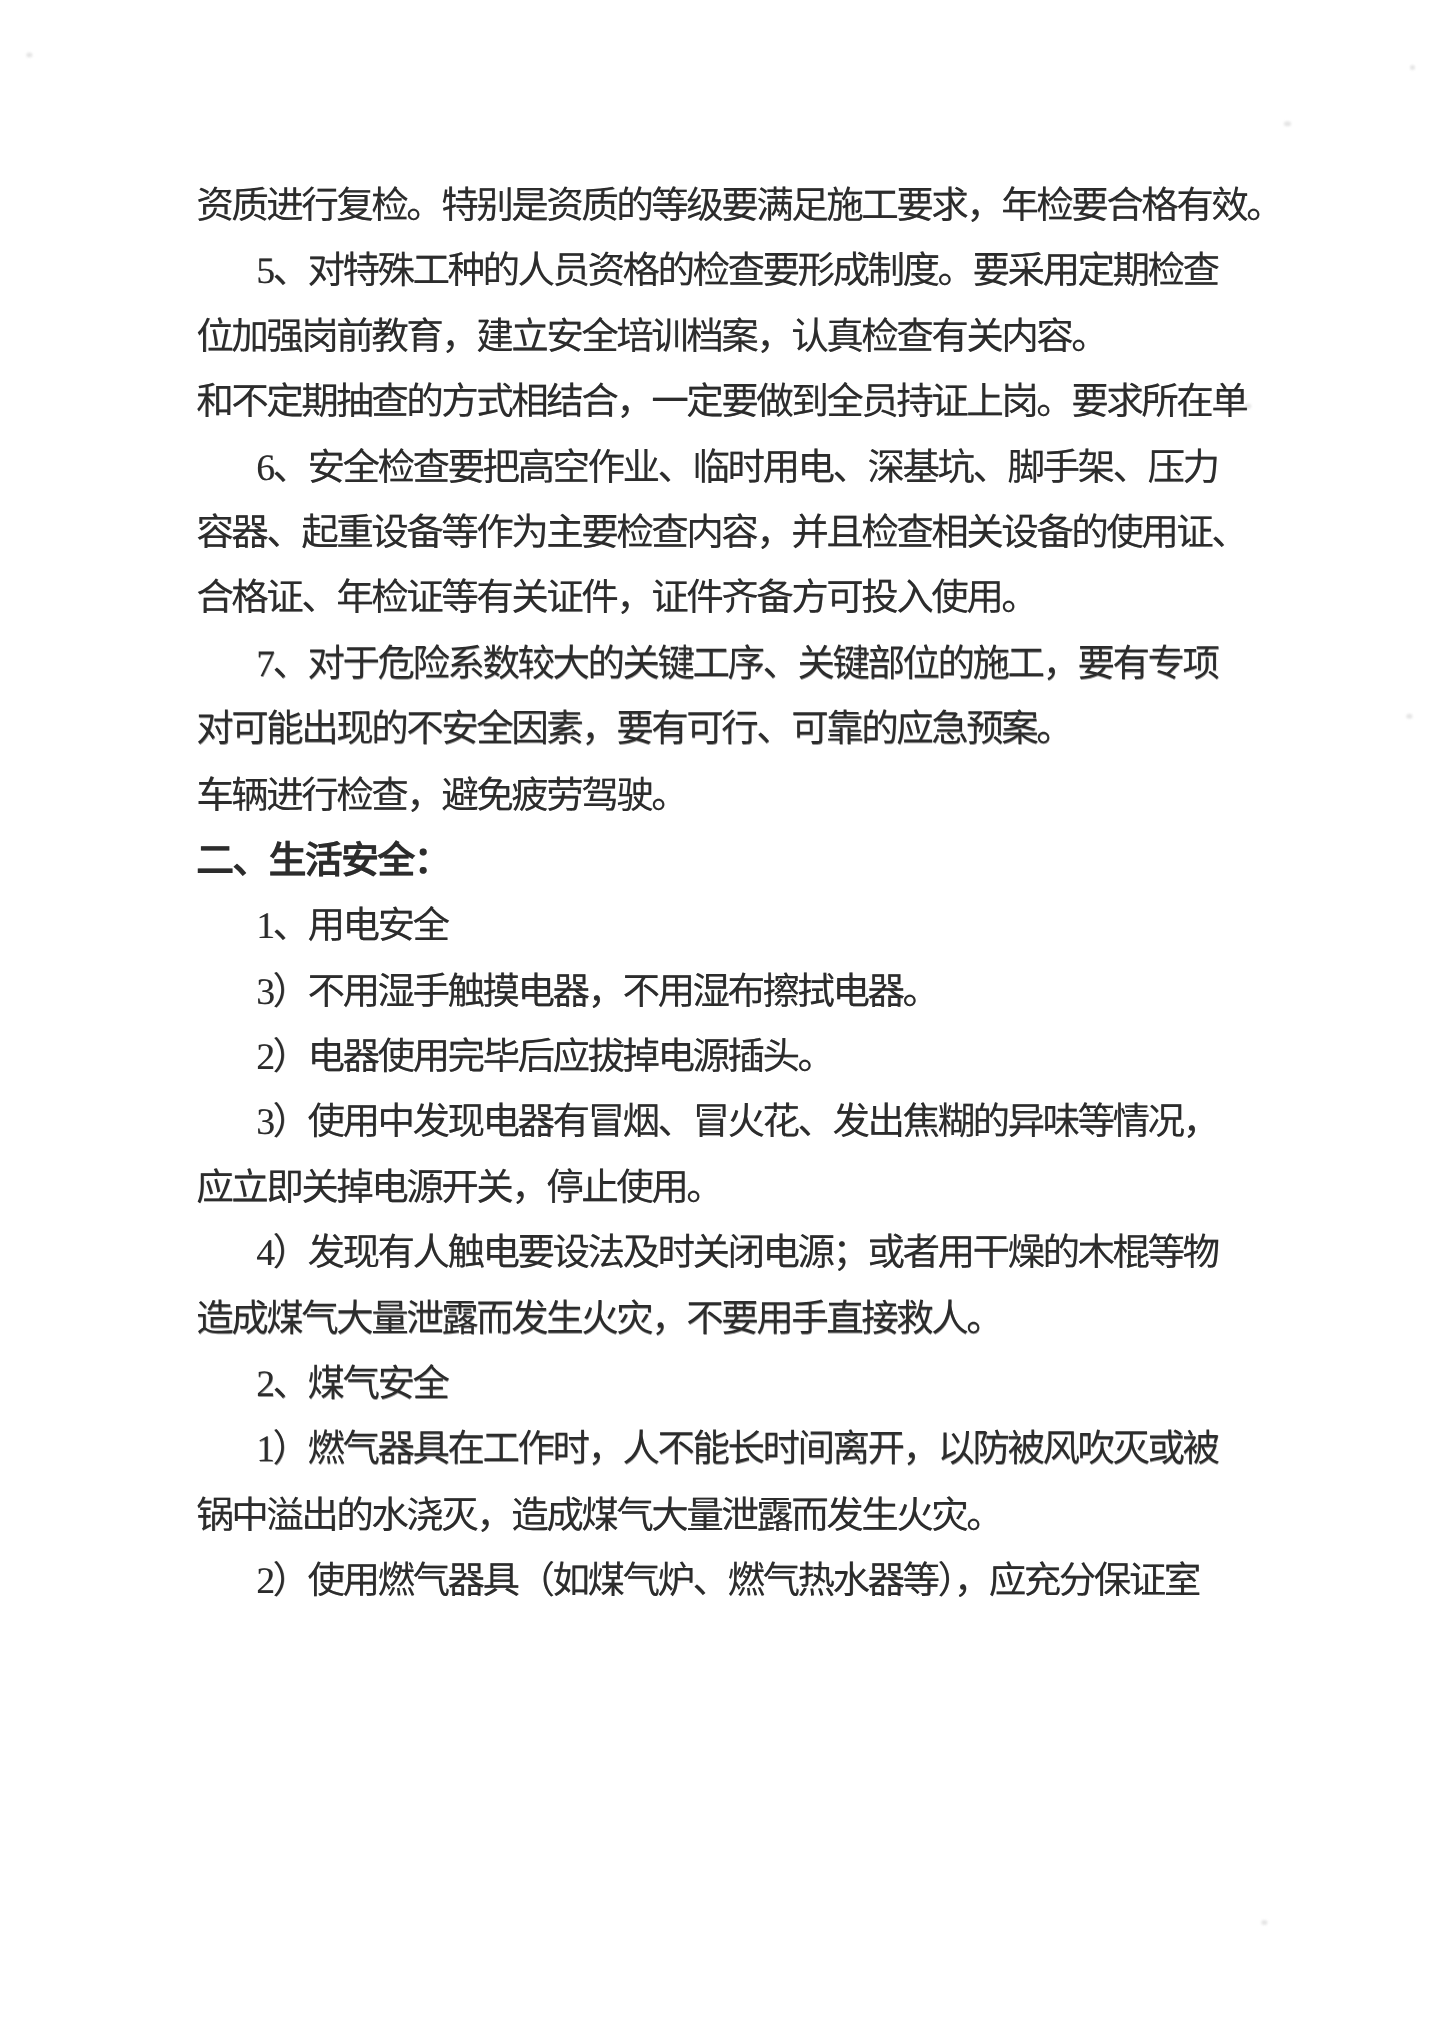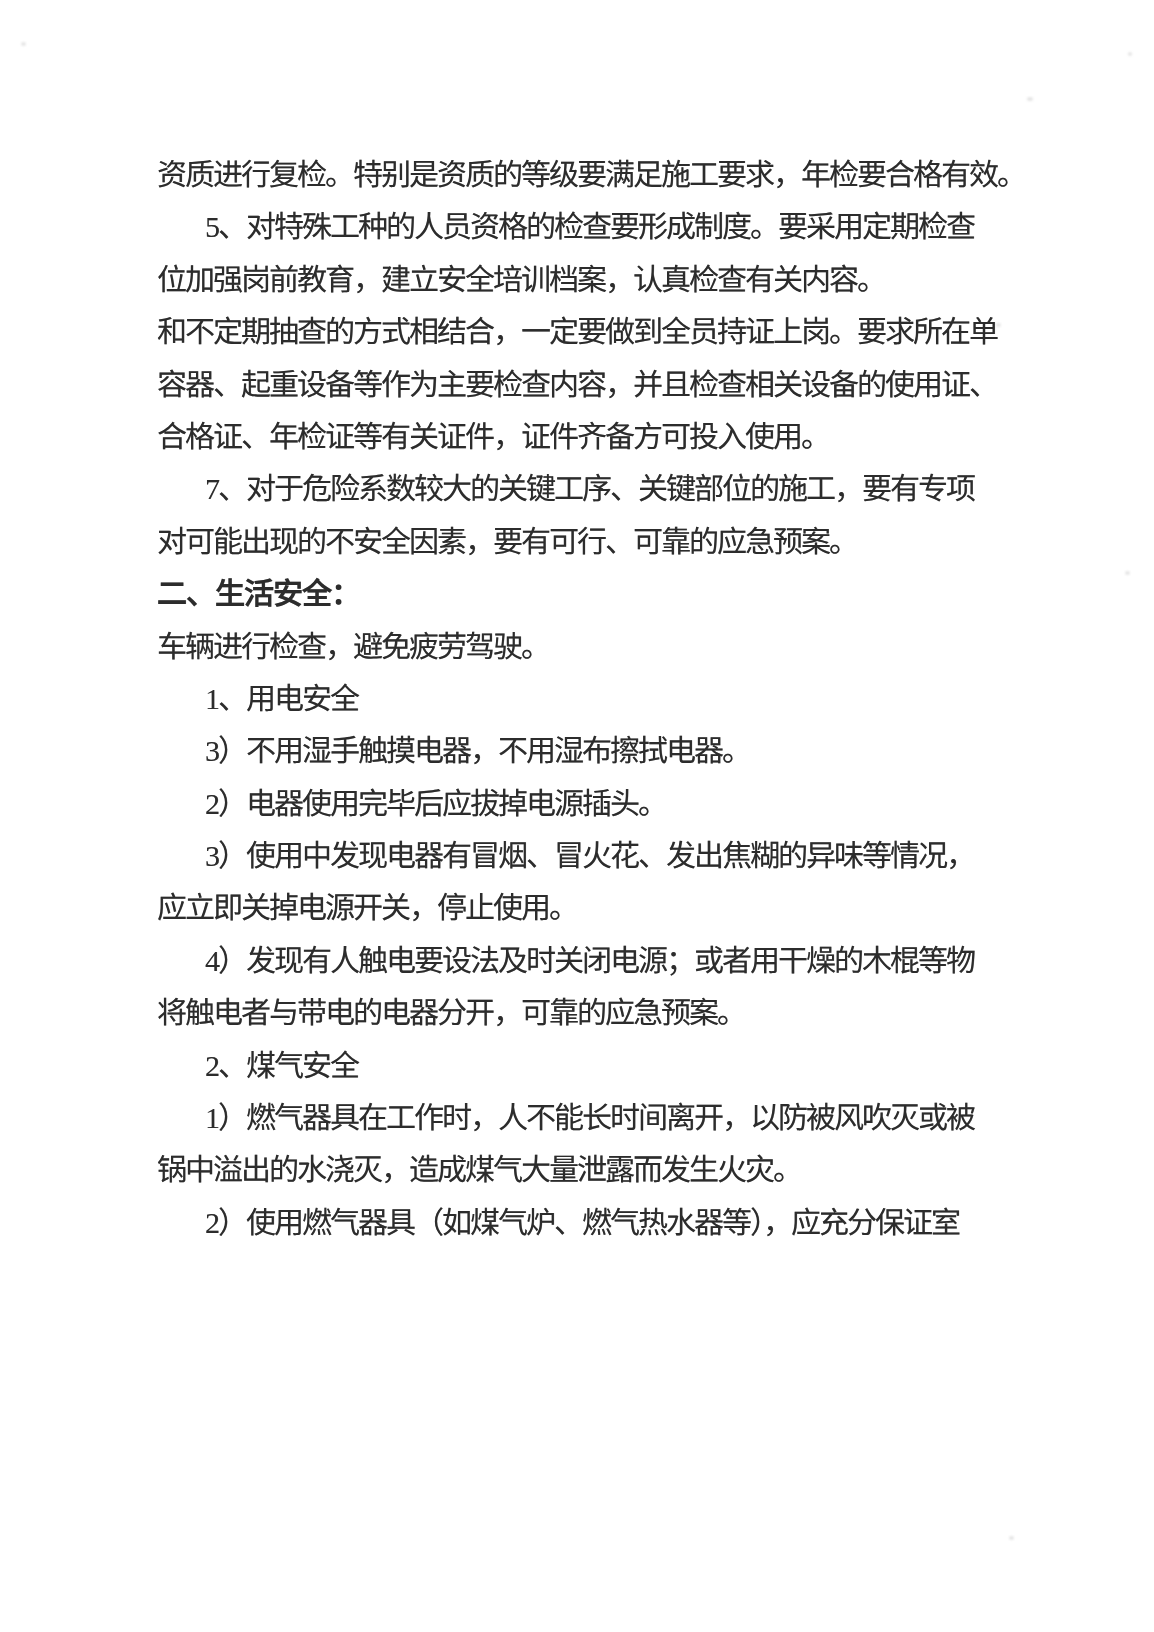--- a/index.html
+++ b/index.html
@@ -15,21 +15,21 @@
     font-family: "Liberation Serif", "DejaVu Serif", serif;
   }
   .page {
     position: absolute;
     inset: 0;
     background: #ffffff;
   }
   .doc {
     position: absolute;
     left: 157px;
-    top: 149px;
+    top: 139px;
     width: 812px;
     color: #2c2c2c;
     font-size: 30px;
     line-height: 52.4px;
     letter-spacing: -2px;
     text-shadow: 0.3px 0.3px 0.5px rgba(70,70,70,0.55);
   }
   .line {
     height: 52.4px;
     white-space: nowrap;
@@ -59,31 +59,32 @@
   <div class="speck" style="left:1027px; top:97px; width:6px; height:4px;"></div>
   <div class="speck" style="left:996px; top:323px; width:5px; height:4px;"></div>
   <div class="speck" style="left:1125px; top:571px; width:5px; height:4px;"></div>
   <div class="speck" style="left:1009px; top:1536px; width:5px; height:4px;"></div>
 
   <div class="doc">
     <div class="line">资质进行复检。特别是资质的等级要满足施工要求，年检要合格有效。</div>
     <div class="line indent">5、对特殊工种的人员资格的检查要形成制度。要采用定期检查</div>
     <div class="line">位加强岗前教育，建立安全培训档案，认真检查有关内容。</div>
     <div class="line">和不定期抽查的方式相结合，一定要做到全员持证上岗。要求所在单</div>
+    <div class="line indent">6、安全检查要把高空作业、临时用电、深基坑、脚手架、压力</div>
     <div class="line">容器、起重设备等作为主要检查内容，并且检查相关设备的使用证、</div>
     <div class="line">合格证、年检证等有关证件，证件齐备方可投入使用。</div>
     <div class="line indent">7、对于危险系数较大的关键工序、关键部位的施工，要有专项</div>
     <div class="line">对可能出现的不安全因素，要有可行、可靠的应急预案。</div>
+    <div class="line">车辆进行检查，避免疲劳驾驶。</div>
     <div class="line bold">二、生活安全：</div>
-    <div class="line">车辆进行检查，避免疲劳驾驶。</div>
     <div class="line indent">1、用电安全</div>
     <div class="line indent">3）不用湿手触摸电器，不用湿布擦拭电器。</div>
     <div class="line indent">2）电器使用完毕后应拔掉电源插头。</div>
     <div class="line indent">3）使用中发现电器有冒烟、冒火花、发出焦糊的异味等情况，</div>
     <div class="line">应立即关掉电源开关，停止使用。</div>
     <div class="line indent">4）发现有人触电要设法及时关闭电源；或者用干燥的木棍等物</div>
-    <div class="line">将触电者与带电的电器分开，可靠的应急预案。</div>
+    <div class="line">造成煤气大量泄露而发生火灾，不要用手直接救人。</div>
     <div class="line indent">2、煤气安全</div>
     <div class="line indent">1）燃气器具在工作时，人不能长时间离开，以防被风吹灭或被</div>
     <div class="line">锅中溢出的水浇灭，造成煤气大量泄露而发生火灾。</div>
     <div class="line indent">2）使用燃气器具（如煤气炉、燃气热水器等），应充分保证室</div>
   </div>
 </div>
 
 </body></html>

